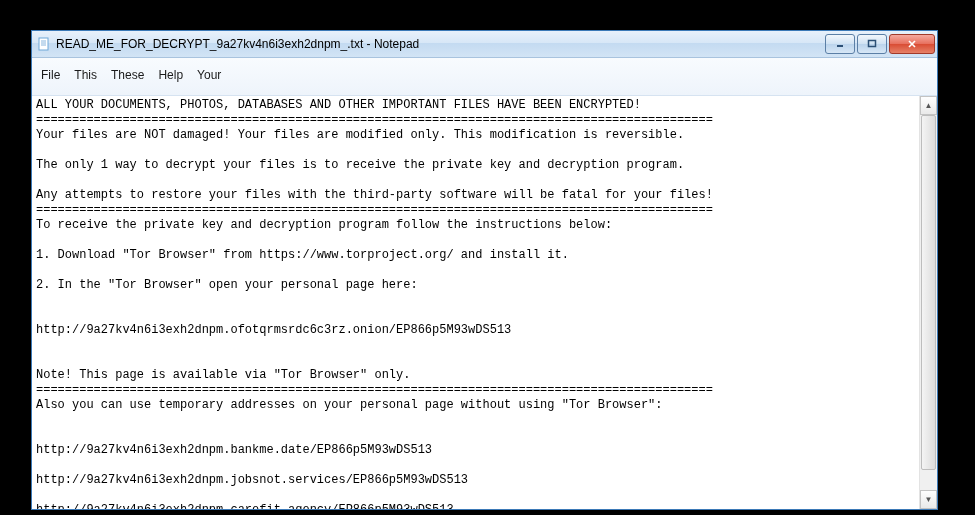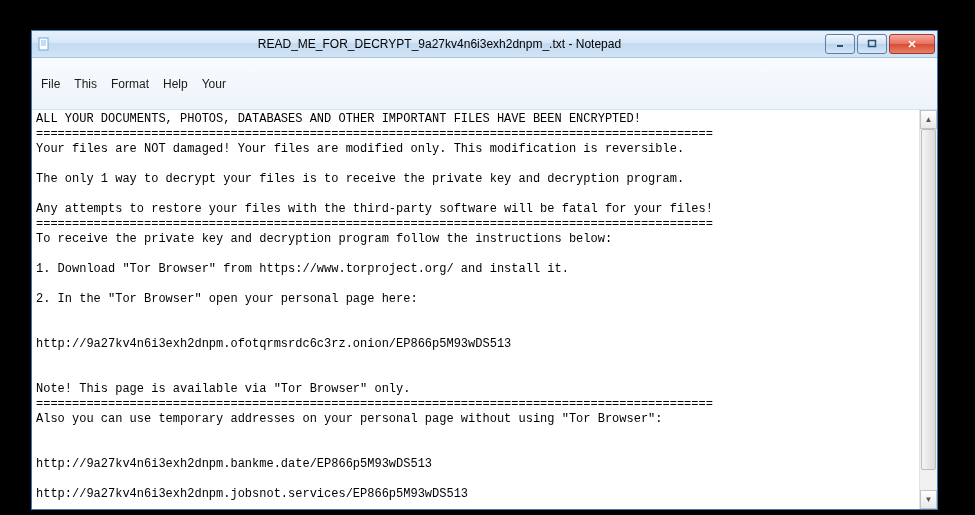--- a/index.html
+++ b/index.html
@@ -25,21 +25,20 @@
     flex-direction: column;
   }
   .titlebar {
     height: 26px;
     background: linear-gradient(to bottom, #e8f1fb 0%, #d7e7f7 45%, #c3daf1 46%, #d2e4f5 100%);
     display: flex;
     align-items: center;
     padding: 0 4px;
     border-bottom: 1px solid #a8c3de;
     flex-shrink: 0;
-    text-align: center;
   }
   .titlebar .icon-slot {
     width: 16px;
     height: 16px;
     margin-right: 4px;
     display: flex;
     align-items: center;
     justify-content: center;
   }
   .titlebar .title-text {
@@ -75,22 +74,21 @@
     background: linear-gradient(to bottom, #f5a9a0 0%, #e7705e 49%, #d94b33 50%, #e68168 100%);
     border-color: #a13a2a;
     color: #fff;
     width: 44px;
   }
   .menubar {
     height: 19px;
     background: linear-gradient(to bottom, #f8fbfe 0%, #eef4fb 100%);
     border-bottom: 1px solid #d6e3f1;
     display: flex;
-    align-items: center;
-    padding: 16px 2px;
+    padding: 9px 2px;
     flex-shrink: 0;
   }
   .menu-item {
     padding: 1px 7px;
     color: #1a1a1a;
     font-size: 12px;
   }
   .client {
     flex: 1;
     display: flex;
@@ -171,21 +169,21 @@
           <line x1="2" y1="2" x2="8" y2="8" stroke="#fff" stroke-width="1.6"></line>
           <line x1="8" y1="2" x2="2" y2="8" stroke="#fff" stroke-width="1.6"></line>
         </svg>
       </div>
     </div>
   </div>
 
   <div class="menubar">
     <span class="menu-item">File</span>
     <span class="menu-item">This</span>
-    <span class="menu-item">Format</span>
+    <span class="menu-item">These</span>
     <span class="menu-item">Help</span>
     <span class="menu-item">Your</span>
   </div>
 
   <div class="client">
     <div class="textarea" id="textarea">ALL YOUR DOCUMENTS, PHOTOS, DATABASES AND OTHER IMPORTANT FILES HAVE BEEN ENCRYPTED!
 ==============================================================================================
 Your files are NOT damaged! Your files are modified only. This modification is reversible.
 
 The only 1 way to decrypt your files is to receive the private key and decryption program.

